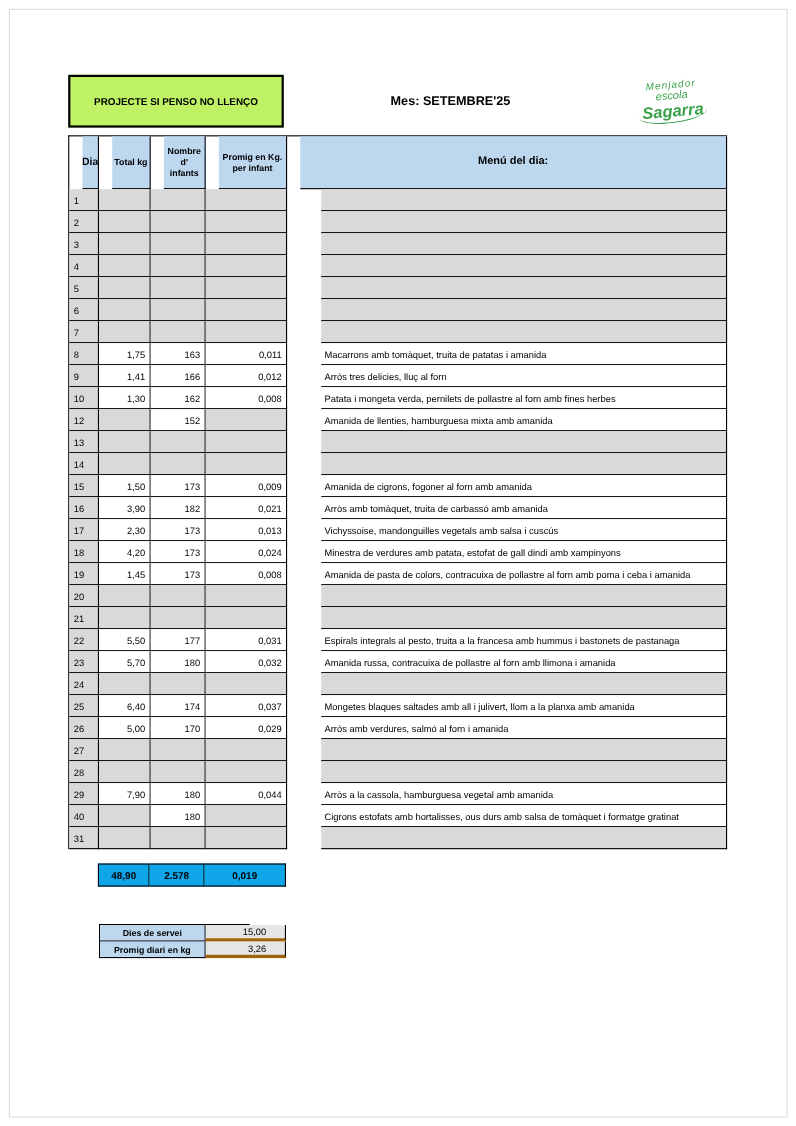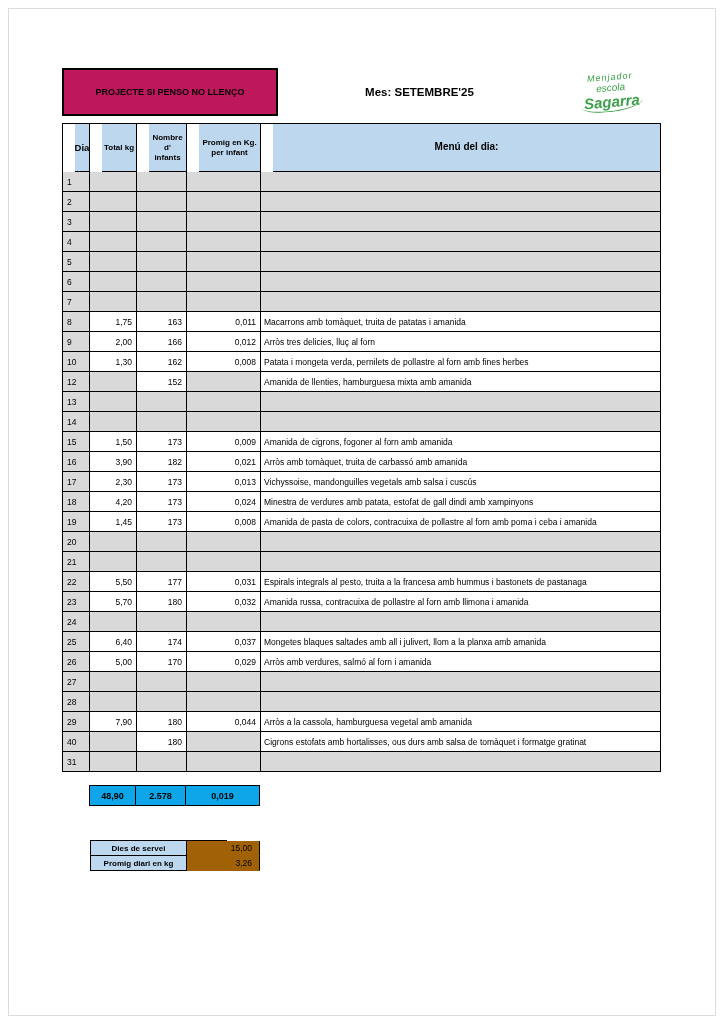--- a/index.html
+++ b/index.html
@@ -8,21 +8,21 @@
     width:724px; height:1024px; position:relative;
     font-family:"Liberation Sans", sans-serif; color:#000;
     overflow:hidden;
   }
   .frame { position:absolute; inset:8px; border:1px solid #dcdcdc; pointer-events:none; }
   .content { position:absolute; left:62px; top:68px; width:599px; }
 
   
   .topband { display:flex; align-items:stretch; height:48px; margin-bottom:7px; }
   .project-box {
-    width:216px; background:#be185d; border:2px solid #000;
+    width:196px; background:#bef264; border:2px solid #000;
     display:flex; align-items:center; justify-content:center;
     font-weight:bold; font-size:9px; text-align:center; padding:0 6px;
   }
   .month-area { flex:1; display:flex; align-items:center; justify-content:center;
     font-weight:bold; font-size:11.5px; }
   .logo { width:100px; display:flex; flex-direction:column; align-items:center; justify-content:center;
     color:#3BA14A; transform:rotate(-5deg); line-height:1; }
   .logo-1 { font-size:9px; font-style:italic; letter-spacing:1px; }
   .logo-2 { font-size:10px; font-style:italic; margin-top:1px; }
   .logo-3 { font-size:15px; font-weight:bold; font-style:italic; margin-top:1px;
@@ -35,40 +35,40 @@
     display:flex; align-items:center; overflow:hidden; }
   .thead .hcell { background:#BDD7EE; justify-content:center; text-align:center;
     font-weight:bold; font-size:8px; height:48px; line-height:1.25; padding:1px;margin-left:12px; }
   .hcell.h-dia { font-size:9.5px; }
   .hcell.h-menu { font-size:10px; }
   .trow .cell { height:20px; font-size:8.5px; }
   .cell.empty { background:#D9D9D9; }
   .cell.filled { background:#fff; }
   .cell.c-dia { background:#D9D9D9; justify-content:flex-start; padding-left:4px; }
   .cell.num { justify-content:flex-end; padding-right:4px; }
-  .cell.c-menu { padding-left:3px; white-space:nowrap; }
+  .cell.c-menu { padding-left:3px; white-space:nowrap;margin-left:31px; }
 
   
   .totals-row { margin-top:13px; height:21px; }
   .tcell { display:flex; align-items:center; justify-content:center; }
   .tcell.gold { background:#0ea5e9; border:1px solid #000; border-left:none;
     font-weight:bold; font-size:9px; }
   .tcell.gold.first { border-left:1px solid #000; }
   .tcell.spacer { background:transparent; }
 
   
   .summary { margin-top:34px; margin-left:28px; width:137px;
     border-top:1px solid #000; border-left:1px solid #000; }
   .srow { display:grid; grid-template-columns:96px 73px; height:15px; }
   .slabel { background:#BDD7EE; font-weight:bold; font-size:8px;
     display:flex; align-items:center; justify-content:center;
     border-right:1px solid #000; border-bottom:1px solid #000; }
-  .svalue { background:#a16207; font-size:8.5px;
-    display:flex; align-items:center; justify-content:flex-end; padding-right:7px;
-    border-right:1px solid #000; border-bottom:1px solid #a16207; }
+  .svalue { background:#e5e5e5; font-size:8.5px;
+    display:flex; align-items:center; justify-content:flex-end; padding-right:17px;
+    border-right:1px solid #000; border-bottom:3px solid #a16207; }
 </style>
 </head>
 <body>
 
 <div class="frame"></div>
 
 <div class="content">
 
   <div class="topband">
     <div class="project-box">
@@ -142,21 +142,21 @@
         </div>
         <div class="trow gridrow">
           <div class="cell c-dia filled">8</div>
           <div class="cell num filled">1,75</div>
           <div class="cell num filled">163</div>
           <div class="cell num filled">0,011</div>
           <div class="cell c-menu filled">Macarrons amb tomàquet, truita de patatas i amanida</div>
         </div>
         <div class="trow gridrow">
           <div class="cell c-dia filled">9</div>
-          <div class="cell num filled">2,00</div>
+          <div class="cell num filled">1,41</div>
           <div class="cell num filled">166</div>
           <div class="cell num filled">0,012</div>
           <div class="cell c-menu filled">Arròs tres delicies, lluç al forn</div>
         </div>
         <div class="trow gridrow">
           <div class="cell c-dia filled">10</div>
           <div class="cell num filled">1,30</div>
           <div class="cell num filled">162</div>
           <div class="cell num filled">0,008</div>
           <div class="cell c-menu filled">Patata i mongeta verda, pernilets de pollastre al forn amb fines herbes</div>

